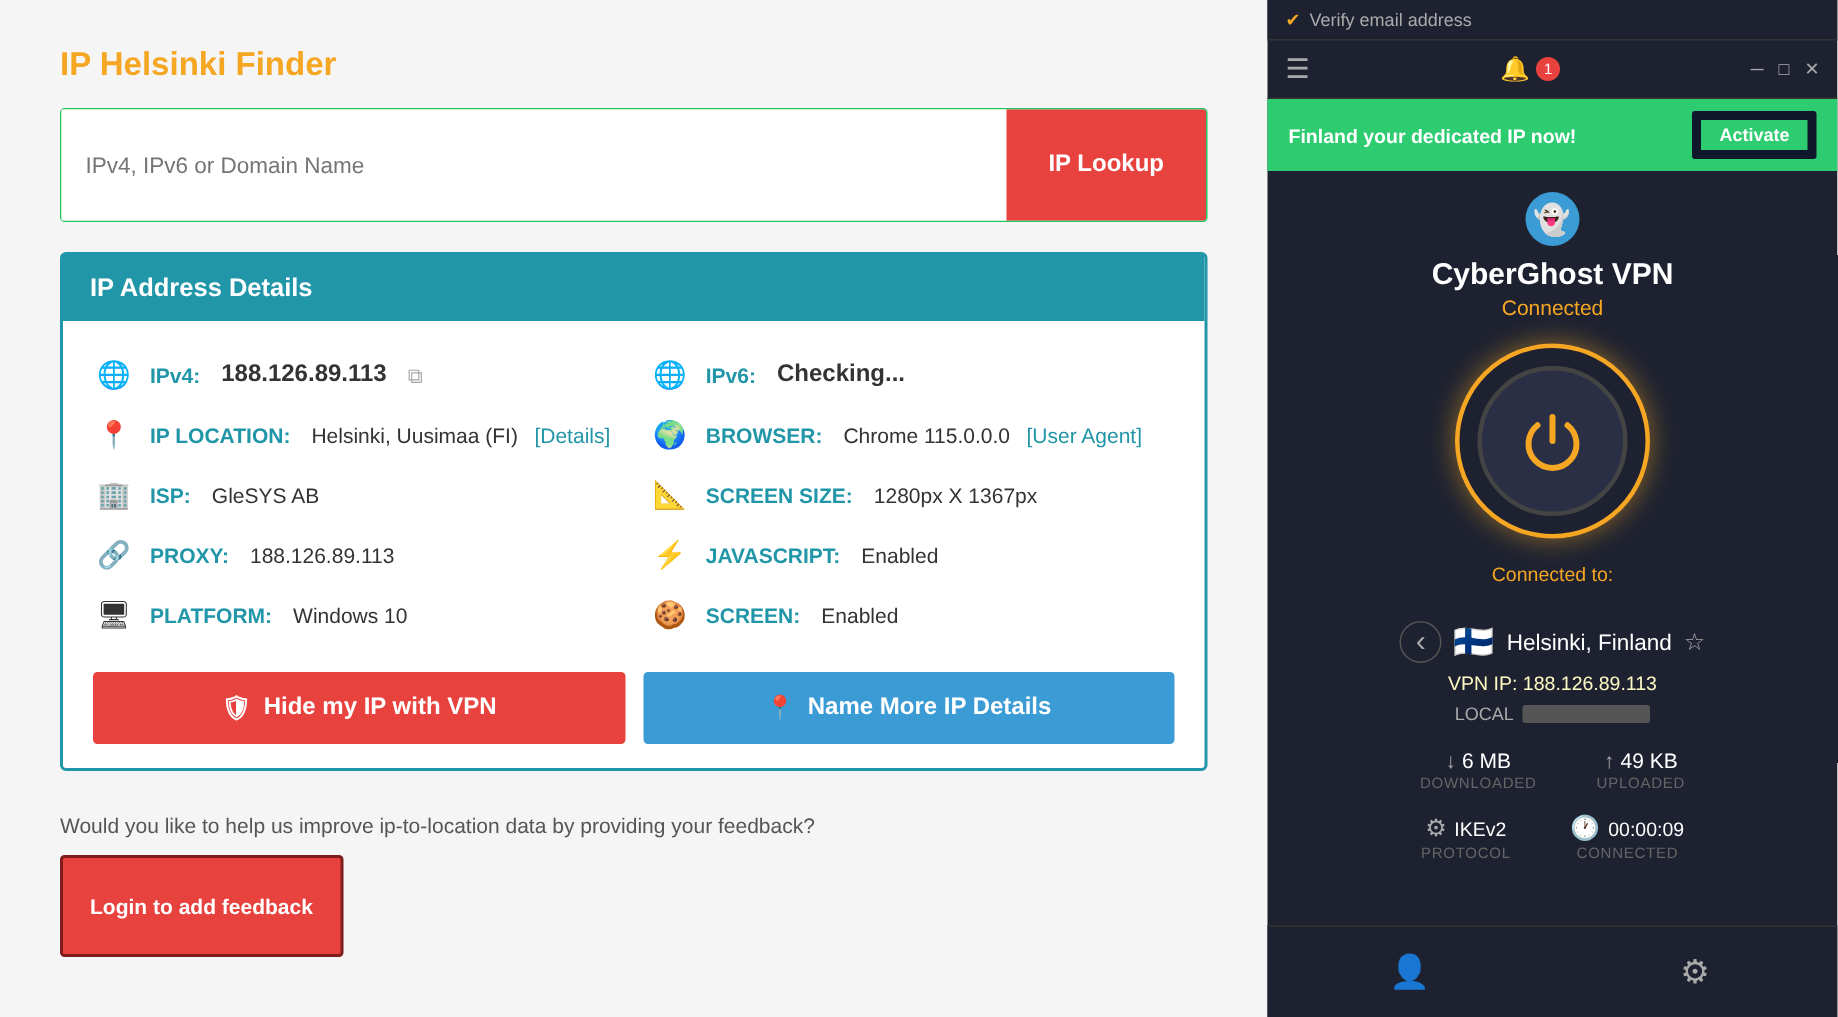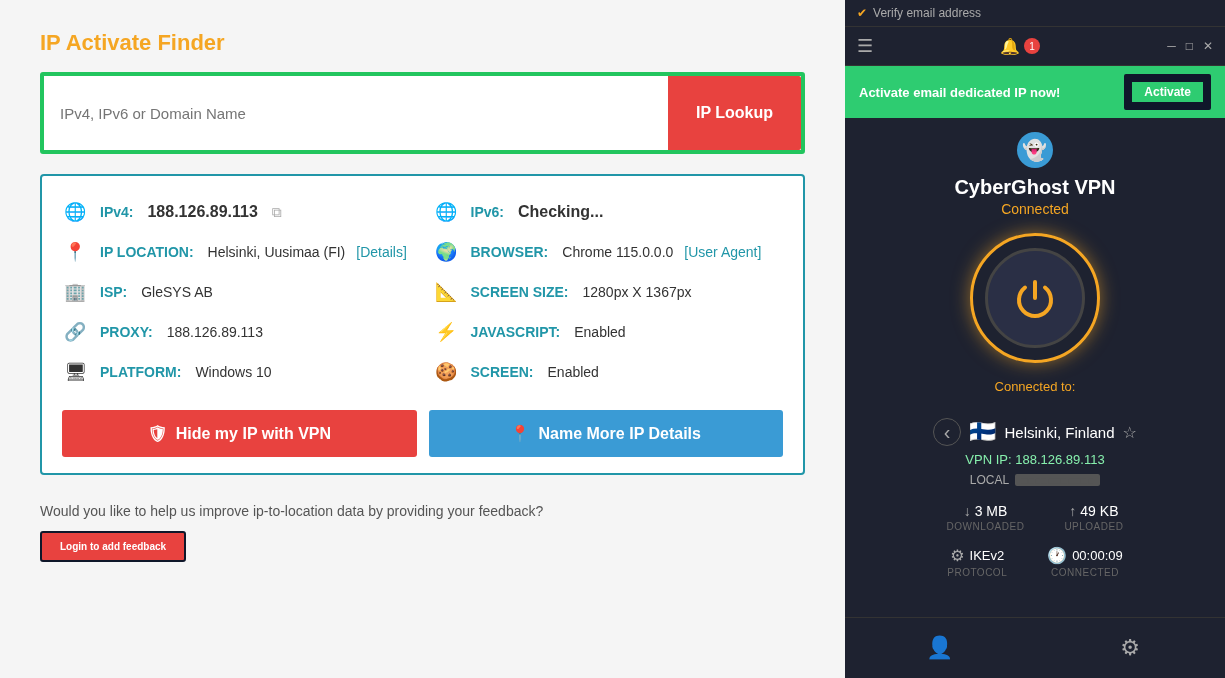--- a/index.html
+++ b/index.html
@@ -24,21 +24,21 @@
       font-size: 22px;
       color: #333;
       margin-bottom: 16px;
     }
     .page-title span {
       color: #f5a623;
     }
 
     .search-bar {
       display: flex;
-      border: 4px solid #22c55e;
+      border: 1px solid #22c55e;
       border-radius: 3px;
       margin-bottom: 20px;
       background: #fff;
     }
     .search-input {
       flex: 1;
       padding: 12px 16px;
       font-size: 15px;
       border: none;
       outline: none;
@@ -160,23 +160,23 @@
       margin-top: 28px;
     }
     .feedback-text {
       font-size: 14px;
       color: #555;
       margin-bottom: 12px;
     }
     .login-btn {
       background: #e8423f;
       color: #fff;
-      border: 2px solid #0f172a;
-      padding: 8px 18px;
-      font-size: 10px;
+      border: 2px solid #7f1d1d;
+      padding: 24px 18px;
+      font-size: 14px;
       font-weight: bold;
       border-radius: 3px;
       cursor: pointer;
     }
 
     
     .right-panel {
       width: 380px;
       background: #1e2230;
       position: relative;
@@ -244,21 +244,21 @@
       justify-content: space-between;
       padding: 8px 14px;
     }
     .activate-text {
       color: #fff;
       font-size: 13px;
       font-weight: bold;
     }
     .activate-btn {
       background: transparent;
-      border: 8px solid #0f172a;
+      border: 6px solid #0f172a;
       color: #fff;
       padding: 3px 12px;
       font-size: 12px;
       font-weight: bold;
       cursor: pointer;
       border-radius: 2px;
     }
 
     .vpn-main {
       flex: 1;
@@ -359,21 +359,21 @@
       font-size: 16px;
       cursor: pointer;
     }
 
     .vpn-ip-row {
       color: #aaa;
       font-size: 13px;
       margin-bottom: 6px;
     }
     .vpn-ip-row span {
-      color: #86efac;
+      color: #fef9c3;
     }
     .local-row {
       color: #aaa;
       font-size: 12px;
       margin-bottom: 16px;
       display: flex;
       align-items: center;
       gap: 6px;
     }
     .masked-ip {
@@ -459,30 +459,33 @@
       width: 40px;
       height: 40px;
     }
   </style>
 </head>
 <body>
 
 <div class="left-panel">
 
   <h1 class="page-title">
-    <span>IP Activate</span>
+    <span>IP Helsinki</span>
     <span style="color:#f5a623;">Finder</span>
   </h1>
 
   <div class="search-bar">
     <input class="search-input" type="text" placeholder="IPv4, IPv6 or Domain Name" style="">
     <button class="lookup-btn">IP Lookup</button>
   </div>
 
   <div class="ip-details-card">
+    <div class="ip-details-header">
+      <span>IP Address Details</span>
+    </div>
     <div class="ip-details-body">
       <div class="ip-grid">
 
         <div>
 
           <div class="ip-row">
             <span class="icon">🌐</span>
             <span class="label">IPv4:</span>
             <span class="value bold">188.126.89.113</span>
             <span class="copy-icon">⧉</span>
@@ -587,21 +590,21 @@
       <span class="notification-badge">1</span>
     </div>
     <div class="vpn-window-controls">
       <span class="win-ctrl">─</span>
       <span class="win-ctrl">□</span>
       <span class="win-ctrl">✕</span>
     </div>
   </div>
 
   <div class="activate-banner">
-    <span class="activate-text">Activate email dedicated IP now!</span>
+    <span class="activate-text">Finland your dedicated IP now!</span>
     <button class="activate-btn">Activate</button>
   </div>
 
   <div class="vpn-main">
 
     <div class="vpn-logo-icon">👻</div>
 
     <div class="vpn-title">CyberGhost VPN</div>
     <div class="vpn-status">Connected</div>
 
@@ -631,21 +634,21 @@
 
     <div class="local-row">
       <span>LOCAL</span>
       <span class="masked-ip">■■■■■■■■■■■</span>
     </div>
 
     <div class="stats-row">
       <div class="stat-item">
         <div class="stat-value-row">
           <span class="stat-arrow down">↓</span>
-          <span>3 MB</span>
+          <span>6 MB</span>
         </div>
         <span class="stat-label">DOWNLOADED</span>
       </div>
       <div class="stat-item">
         <div class="stat-value-row">
           <span class="stat-arrow up">↑</span>
           <span>49 KB</span>
         </div>
         <span class="stat-label">UPLOADED</span>
       </div>

